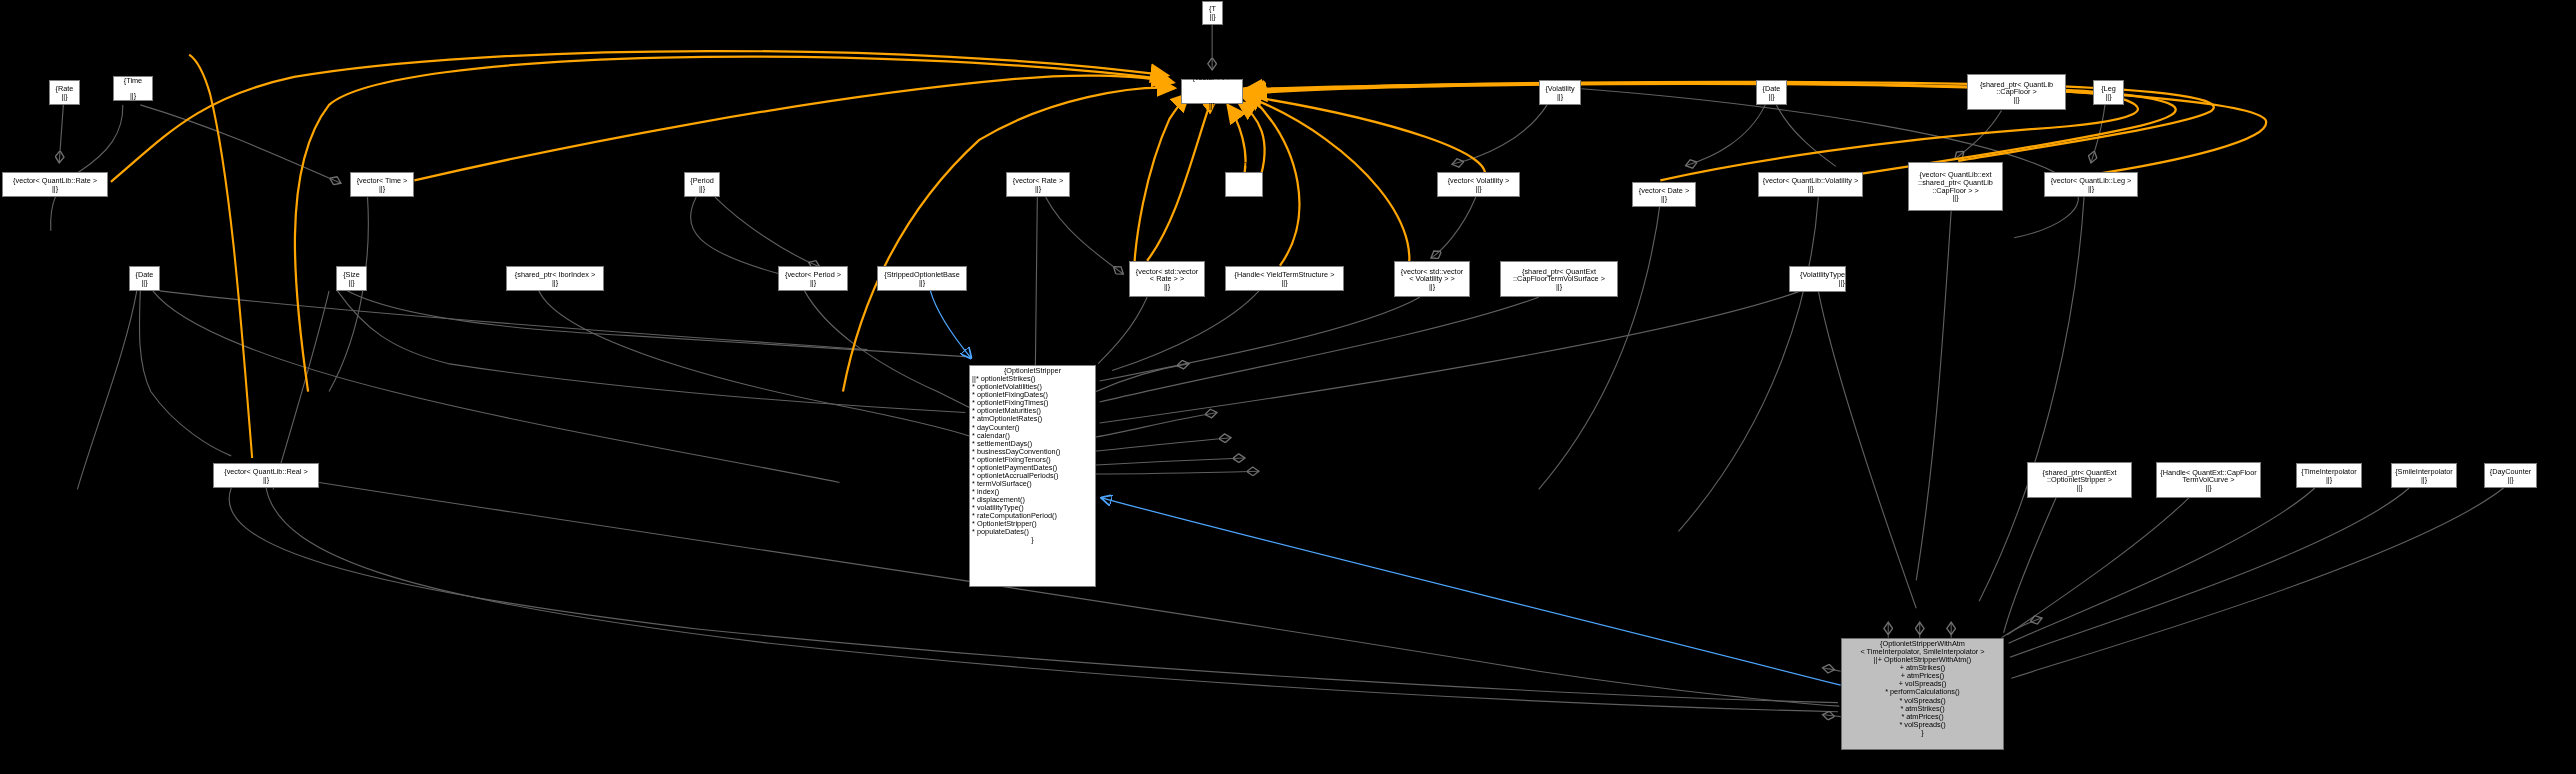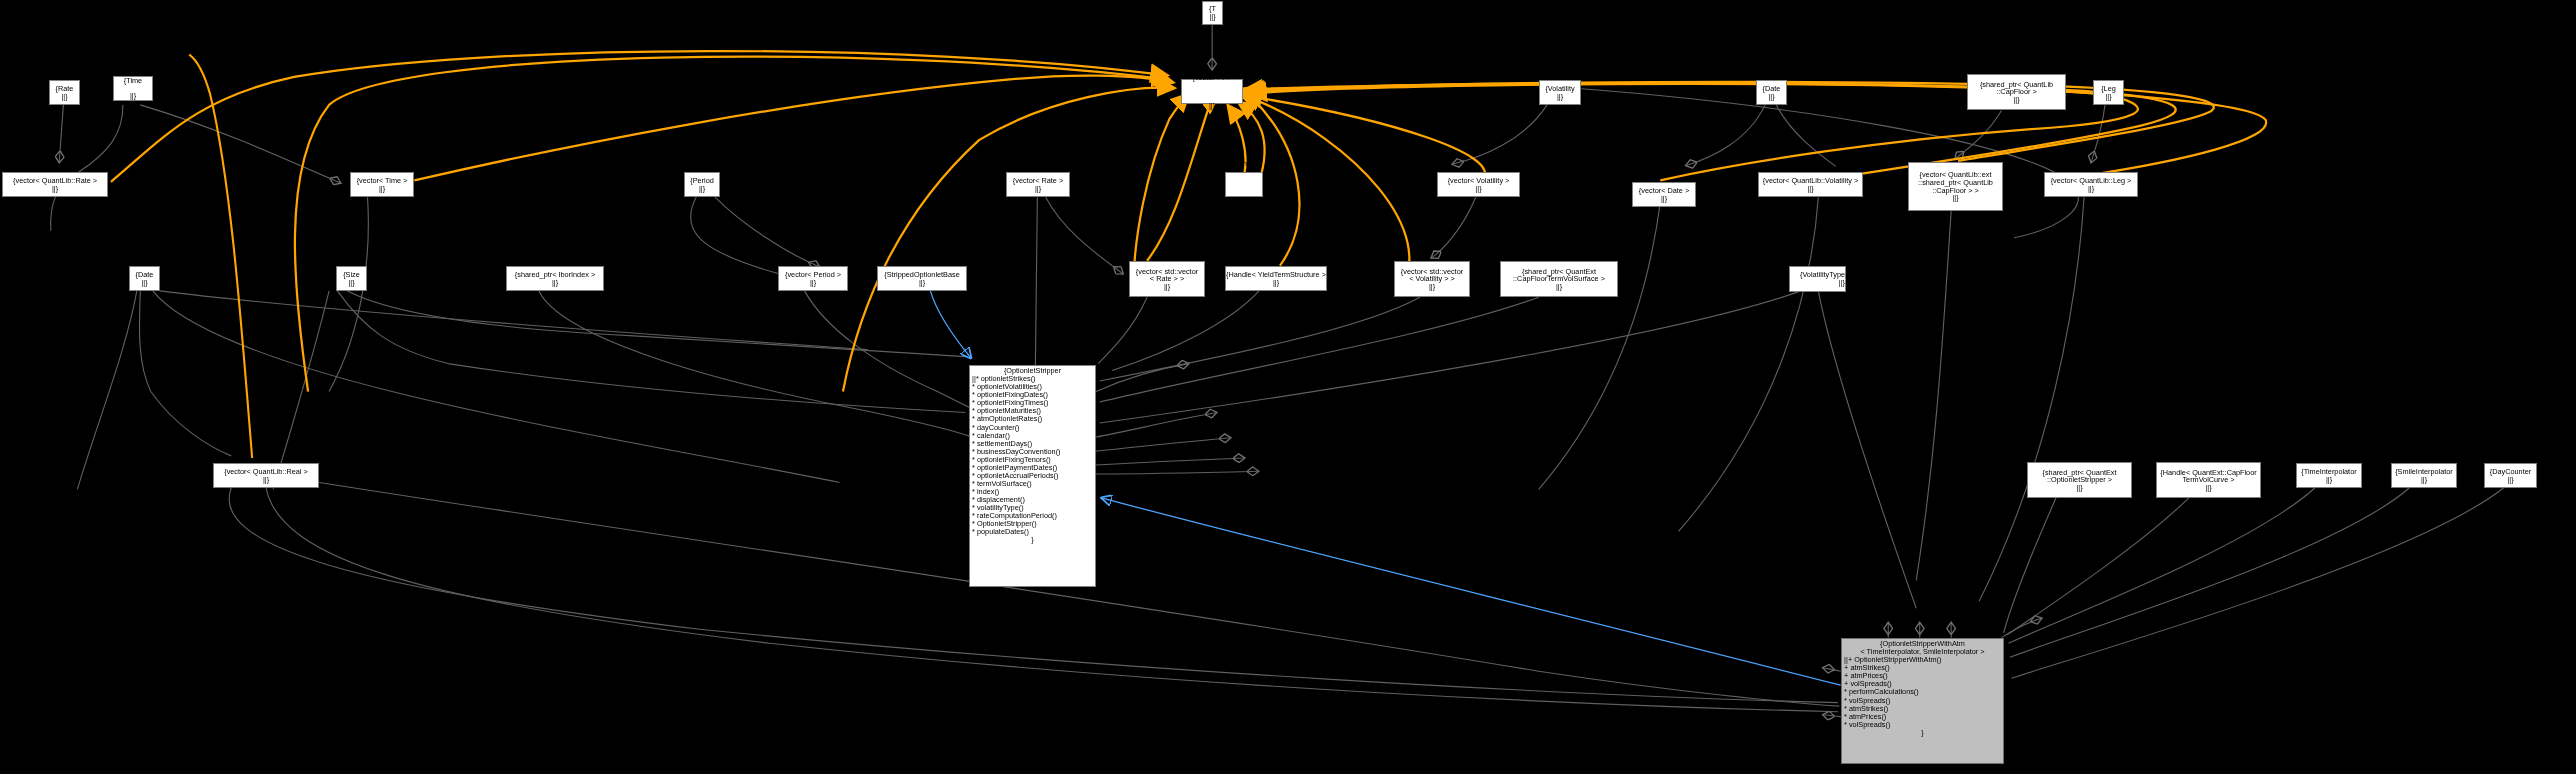--- a/index.html
+++ b/index.html
@@ -187,29 +187,29 @@
       <div class="node" style="left: 1632px; top: 172px; width: 64px; height: 25px; margin-top: 10px;"><span class="ln">{vector&lt; Date &gt;</span><span class="ln">||}</span></div>
       <div class="node" style="left: 1758px; top: 172px; width: 105px; height: 25px;"><span class="ln">{vector&lt; QuantLib::Volatility &gt;</span><span class="ln">||}</span></div>
       <div class="node" style="left: 1908px; top: 162px; width: 95px; height: 49px;"><span class="ln">{vector&lt; QuantLib::ext</span><span class="ln">::shared_ptr&lt; QuantLib</span><span class="ln">::CapFloor &gt; &gt;</span><span class="ln">||}</span></div>
       <div class="node" style="left: 2044px; top: 172px; width: 94px; height: 25px;"><span class="ln">{vector&lt; QuantLib::Leg &gt;</span><span class="ln">||}</span></div>
       <div class="node" style="left: 129px; top: 266px; width: 31px; height: 25px;"><span class="ln">{Date</span><span class="ln">||}</span></div>
       <div class="node" style="left: 304px; top: 266px; width: 31px; height: 25px; margin-left: 32px;"><span class="ln">{Size</span><span class="ln">||}</span></div>
       <div class="node" style="left: 506px; top: 266px; width: 98px; height: 25px;"><span class="ln">{shared_ptr&lt; IborIndex &gt;</span><span class="ln">||}</span></div>
       <div class="node" style="left: 778px; top: 266px; width: 70px; height: 25px;"><span class="ln">{vector&lt; Period &gt;</span><span class="ln">||}</span></div>
       <div class="node" style="left: 877px; top: 266px; width: 90px; height: 25px;"><span class="ln">{StrippedOptionletBase</span><span class="ln">||}</span></div>
       <div class="node" style="left: 1129px; top: 261px; width: 76px; height: 36px;"><span class="ln">{vector&lt; std::vector</span><span class="ln">&lt; Rate &gt; &gt;</span><span class="ln">||}</span></div>
-      <div class="node" style="left: 1225px; top: 266px; width: 102px; height: 25px;"><span class="ln">{Handle&lt; YieldTermStructure &gt;</span><span class="ln">||}</span></div>
+      <div class="node" style="left: 1225px; top: 266px; width: 119px; height: 25px;"><span class="ln">{Handle&lt; YieldTermStructure &gt;</span><span class="ln">||}</span></div>
       <div class="node" style="left: 1394px; top: 261px; width: 76px; height: 36px;"><span class="ln">{vector&lt; std::vector</span><span class="ln">&lt; Volatility &gt; &gt;</span><span class="ln">||}</span></div>
       <div class="node" style="left: 1500px; top: 261px; width: 118px; height: 36px;"><span class="ln">{shared_ptr&lt; QuantExt</span><span class="ln">::CapFloorTermVolSurface &gt;</span><span class="ln">||}</span></div>
       <div class="node" style="left: 1789px; top: 266px; width: 57px; height: 26px; align-items: flex-end;"><span class="ln">{VolatilityType</span><span class="ln">||}</span></div>
       <div class="node" style="left: 213px; top: 463px; width: 106px; height: 25px;"><span class="ln">{vector&lt; QuantLib::Real &gt;</span><span class="ln">||}</span></div>
       <div class="node" style="left: 2027px; top: 462px; width: 105px; height: 36px;"><span class="ln">{shared_ptr&lt; QuantExt</span><span class="ln">::OptionletStripper &gt;</span><span class="ln">||}</span></div>
       <div class="node" style="left: 2156px; top: 462px; width: 105px; height: 36px;"><span class="ln">{Handle&lt; QuantExt::CapFloor</span><span class="ln">TermVolCurve &gt;</span><span class="ln">||}</span></div>
       <div class="node" style="left: 2296px; top: 463px; width: 66px; height: 25px;"><span class="ln">{TimeInterpolator</span><span class="ln">||}</span></div>
       <div class="node" style="left: 2391px; top: 463px; width: 66px; height: 25px;"><span class="ln">{SmileInterpolator</span><span class="ln">||}</span></div>
       <div class="node" style="left: 2484px; top: 463px; width: 53px; height: 25px;"><span class="ln">{DayCounter</span><span class="ln">||}</span></div>
       <div class="node big" style="left: 969px; top: 365px; width: 127px; height: 222px;"><span class="title">{OptionletStripper</span><span class="mem">||* optionletStrikes()</span><span class="mem">* optionletVolatilities()</span><span class="mem">* optionletFixingDates()</span><span class="mem">* optionletFixingTimes()</span><span class="mem">* optionletMaturities()</span><span class="mem">* atmOptionletRates()</span><span class="mem">* dayCounter()</span><span class="mem">* calendar()</span><span class="mem">* settlementDays()</span><span class="mem">* businessDayConvention()</span><span class="mem">* optionletFixingTenors()</span><span class="mem">* optionletPaymentDates()</span><span class="mem">* optionletAccrualPeriods()</span><span class="mem">* termVolSurface()</span><span class="mem">* index()</span><span class="mem">* displacement()</span><span class="mem">* volatilityType()</span><span class="mem">* rateComputationPeriod()</span><span class="mem">* OptionletStripper()</span><span class="mem">* populateDates()</span><span class="close">}</span></div>
-      <div class="node big gray" style="left: 1841px; top: 638px; width: 163px; height: 126px;"><span class="title">{OptionletStripperWithAtm
+      <div class="node big gray" style="left: 1841px; top: 638px; width: 163px; height: 112px; align-items: center;"><span class="title">{OptionletStripperWithAtm
 &lt; TimeInterpolator, SmileInterpolator &gt;</span><span class="mem">||+ OptionletStripperWithAtm()</span><span class="mem">+ atmStrikes()</span><span class="mem">+ atmPrices()</span><span class="mem">+ volSpreads()</span><span class="mem">* performCalculations()</span><span class="mem">* volSpreads()</span><span class="mem">* atmStrikes()</span><span class="mem">* atmPrices()</span><span class="mem">* volSpreads()</span><span class="close">}</span></div>
     </div>
 
 </div>
 
 
 </body></html>

